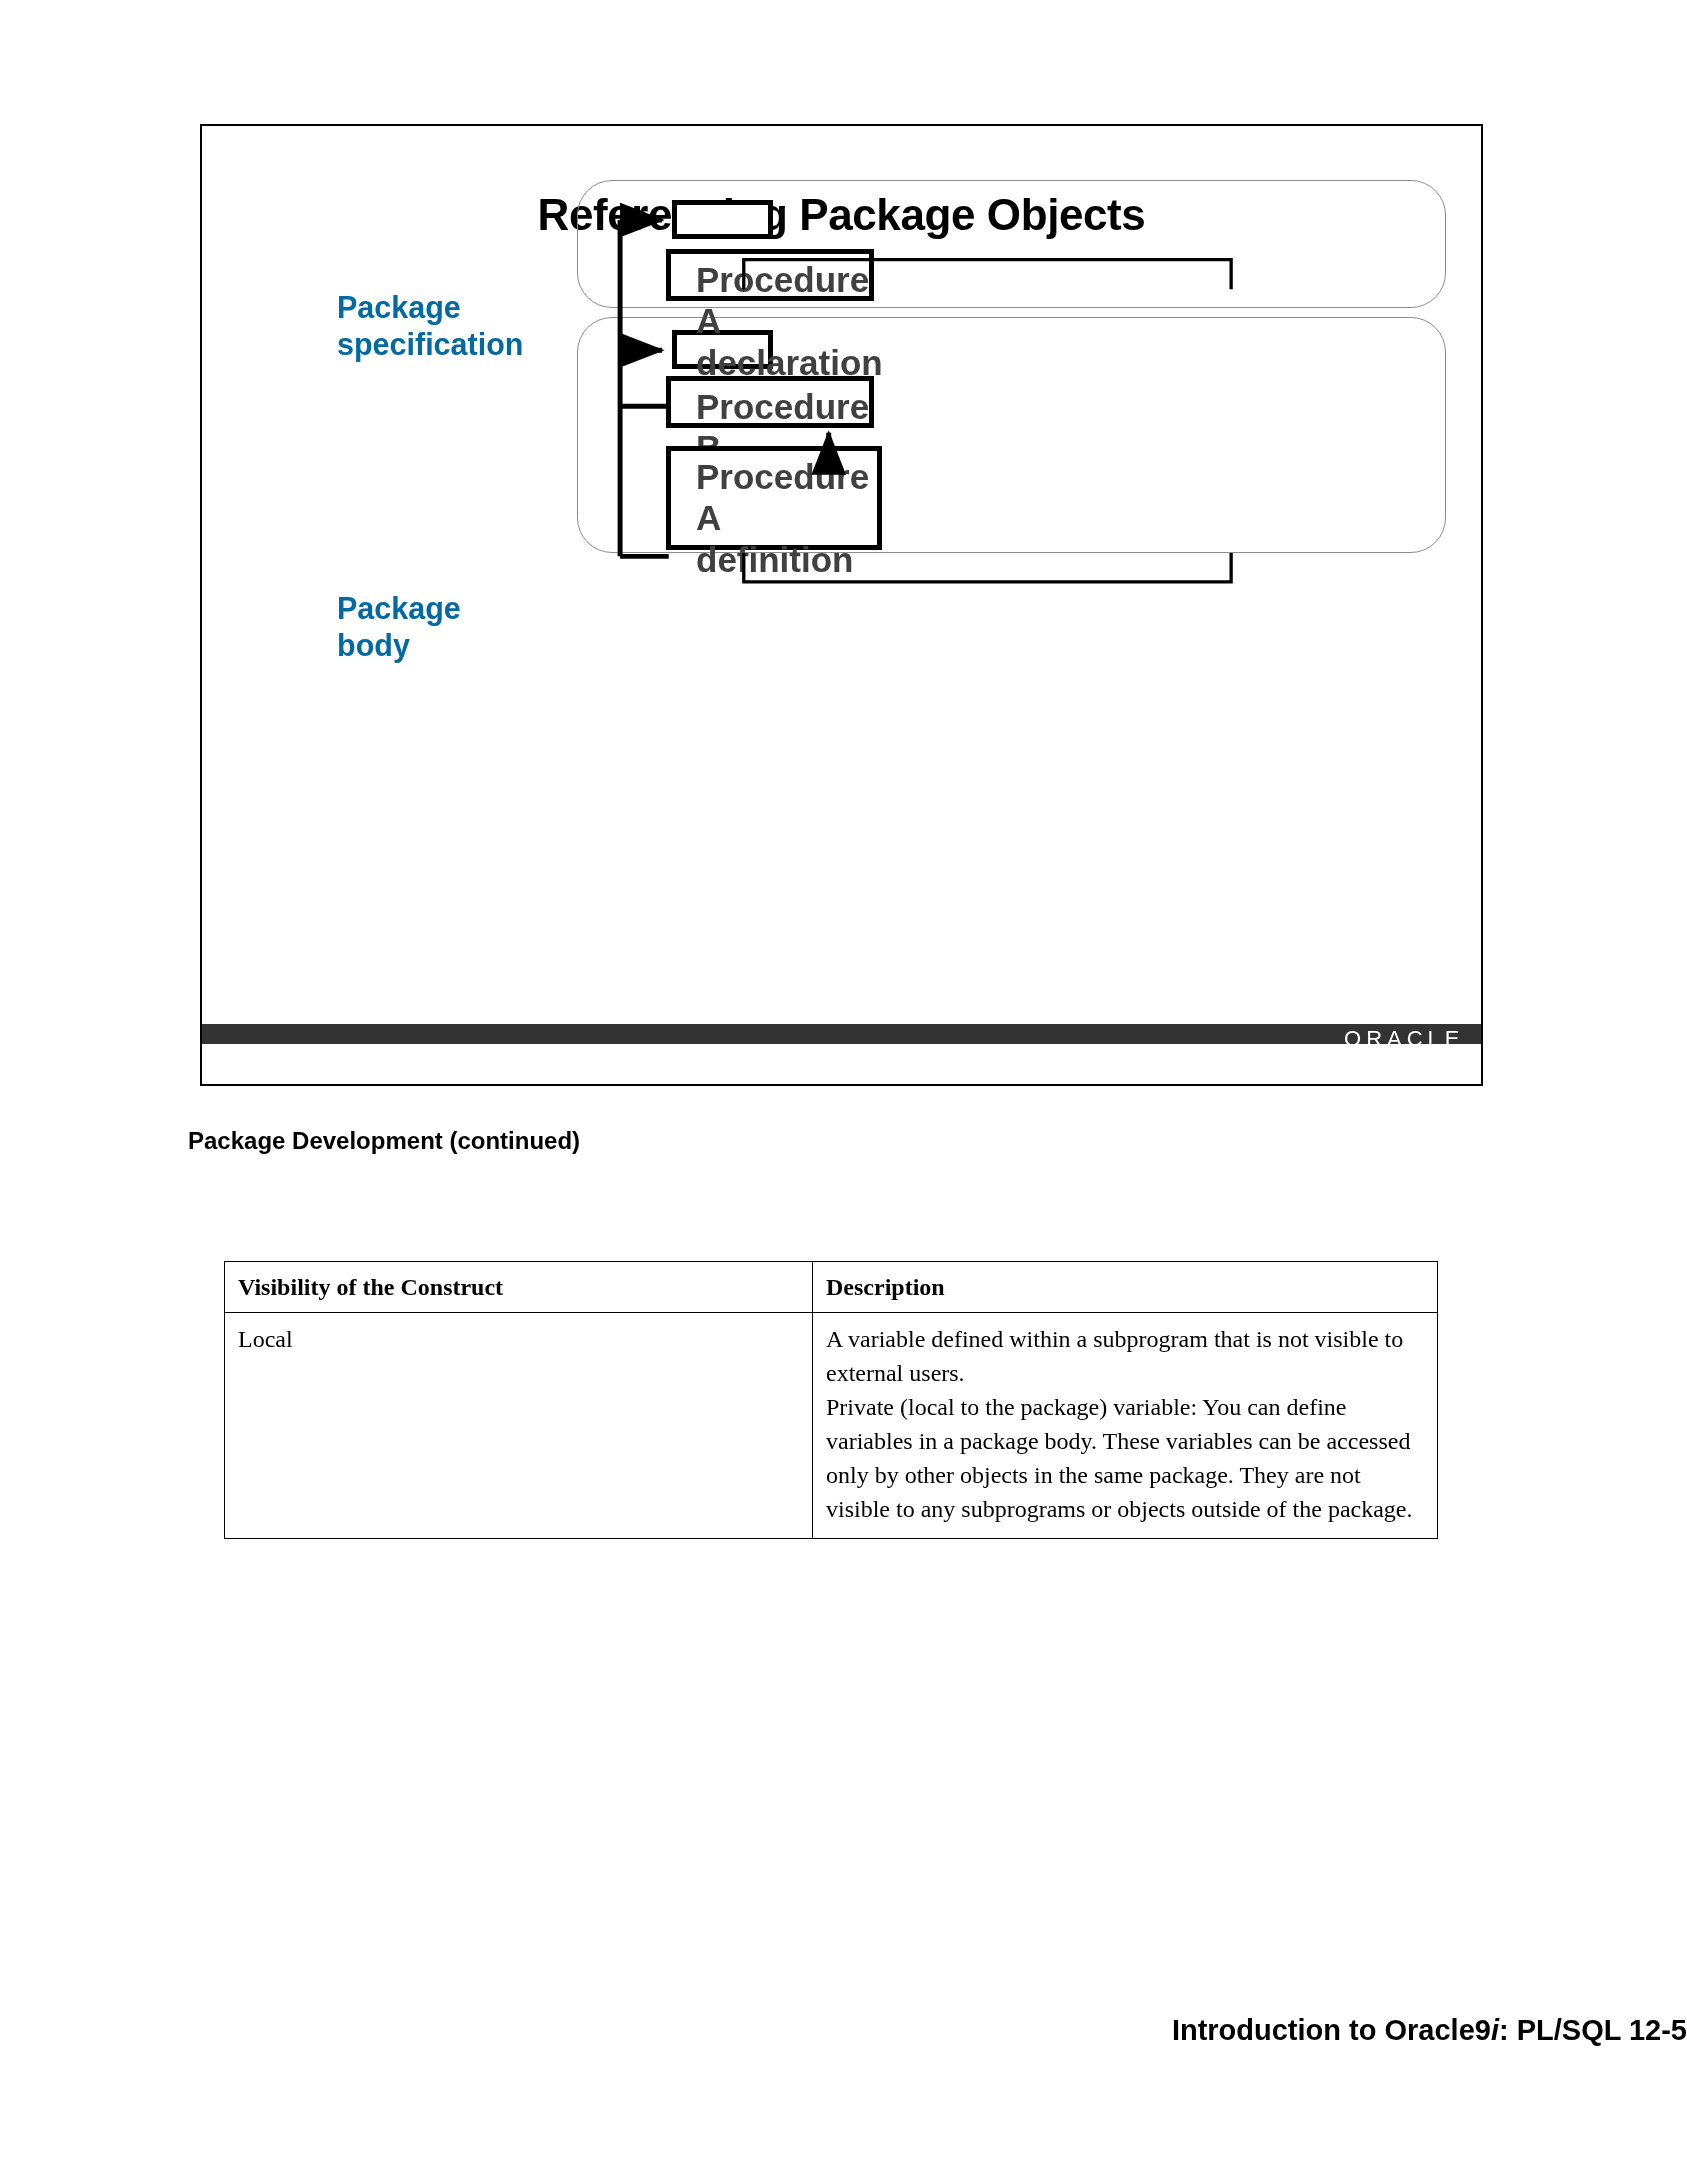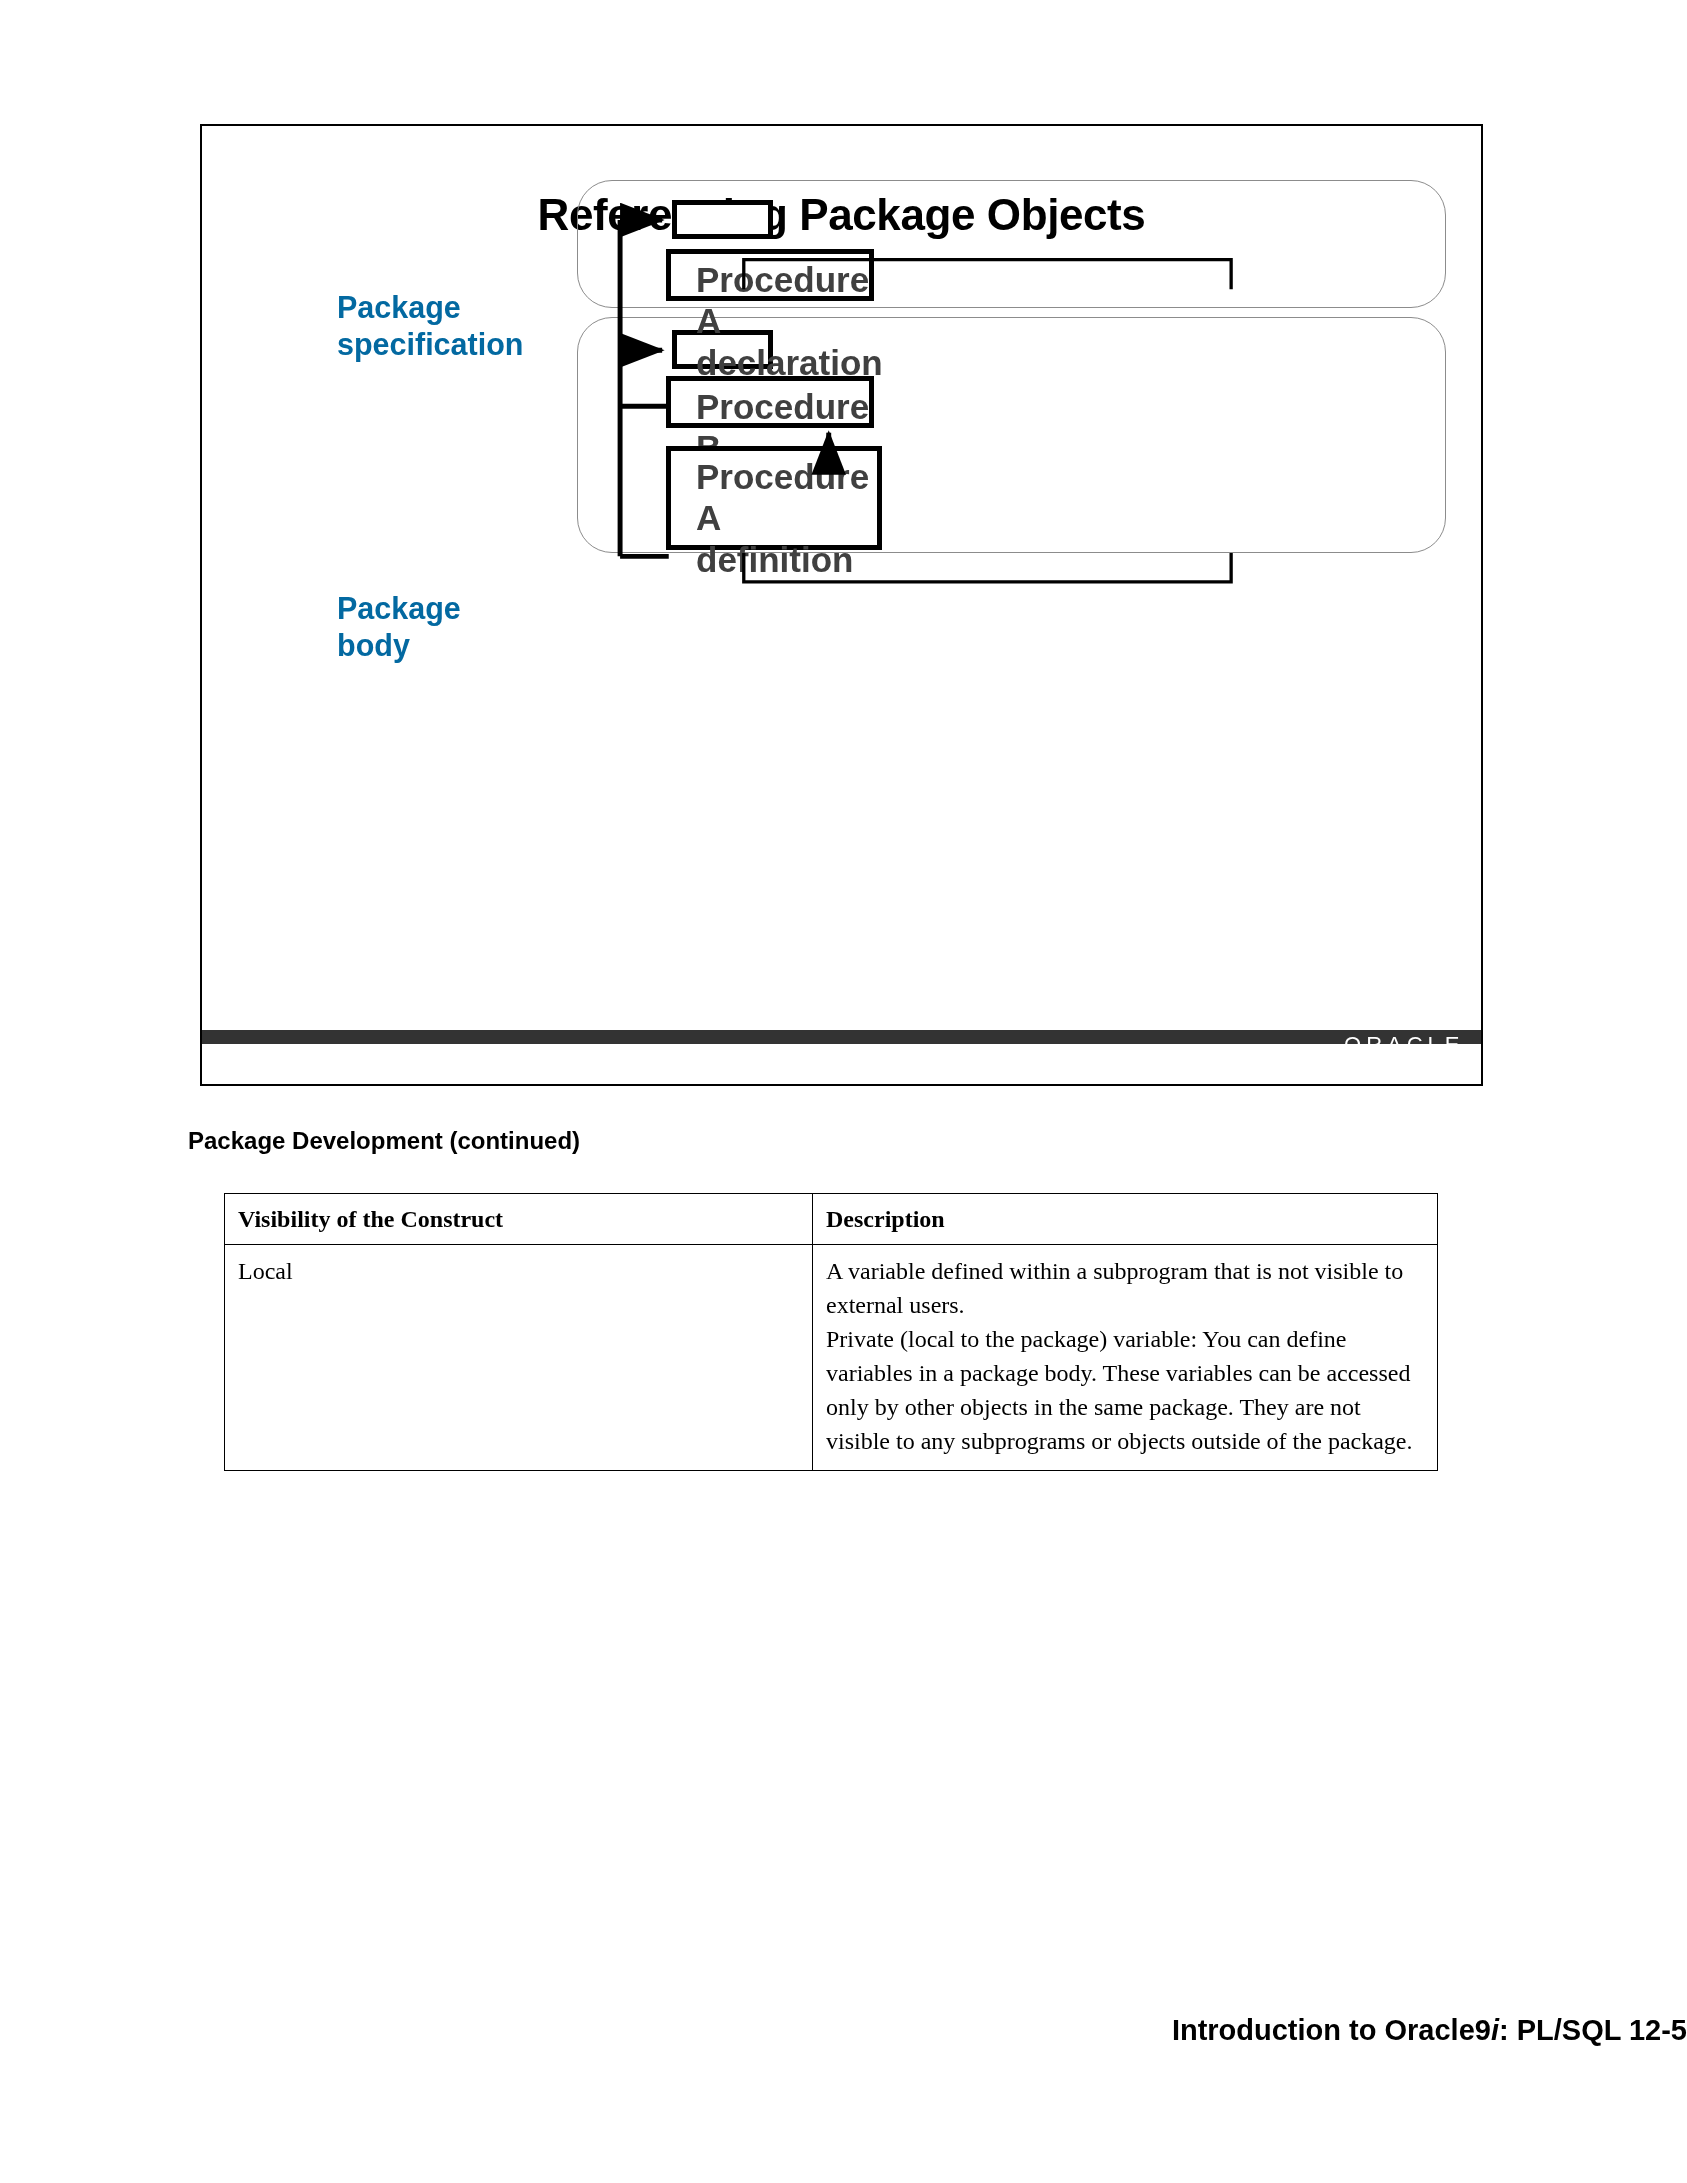--- a/index.html
+++ b/index.html
@@ -111,21 +111,21 @@
     height: 100%;
     pointer-events: none;
   }
 
   
   .oracle-bar {
     position: absolute;
     left: 0;
     bottom: 40px;
     width: 100%;
-    height: 14px;
+    height: 20px;
     background: #333333;
   }
   .oracle-logo {
     position: absolute;
     right: 16.5px;
     top: 1.6px;
     font-family: "Liberation Sans", sans-serif;
     font-size: 22px;
     font-weight: normal;
     letter-spacing: 5px;
@@ -161,21 +161,21 @@
     top: 1127px;
     font-family: "Liberation Sans", sans-serif;
     font-weight: bold;
     font-size: 24px;
   }
 
   
   .vis-table {
     position: absolute;
     left: 224px;
-    top: 1193px;
+    top: 1261px;
     width: 1214px;
     border-collapse: collapse;
     font-family: "Liberation Serif", serif;
     font-size: 24px;
     line-height: 1.42;
   }
   .vis-table th,
   .vis-table td {
     border: 1.6px solid #000000;
     vertical-align: top;

